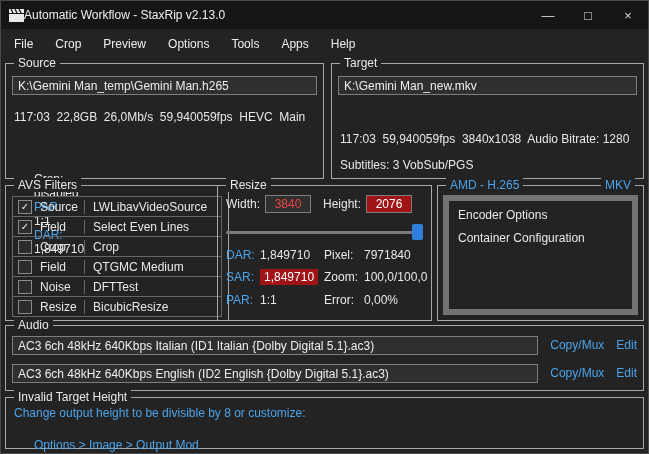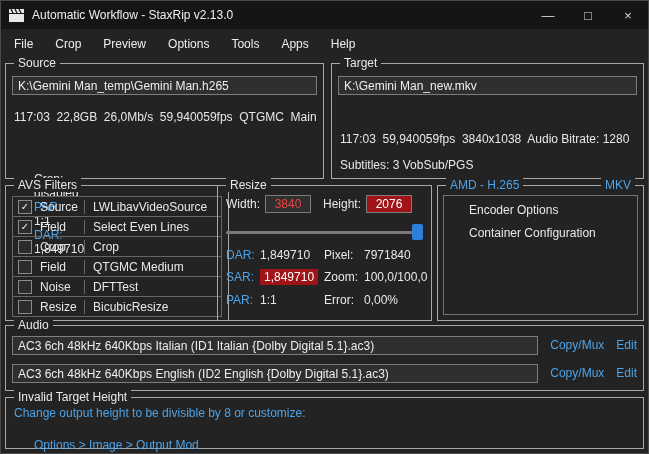--- a/index.html
+++ b/index.html
@@ -5,21 +5,21 @@
   html,body{margin:0;padding:0;background:#111;}
   .window{
     position:relative;width:649px;height:454px;box-sizing:border-box;
     background:#232323;border:1px solid #4a4a4a;overflow:hidden;
     font-family:"Liberation Sans",sans-serif;font-size:12px;color:#e8e8e8;
   }
   
   .titlebar{position:absolute;left:0;top:0;right:0;height:28px;background:#151515;
     display:flex;align-items:center;padding-left:8px;box-sizing:border-box;}
   .app-icon{display:flex;align-items:center;}
-  .titlebar-title{margin-left:8px;color:#f0f0f0;}
+  .titlebar-title{margin-left:0;color:#f0f0f0;}
   .win-controls{margin-left:auto;display:flex;height:100%;}
   .win-btn{width:40px;display:flex;align-items:center;justify-content:center;
     color:#d8d8d8;font-size:13px;cursor:default;}
   
   .menubar{position:absolute;left:0;top:28px;right:0;height:26px;background:#232323;
     display:flex;align-items:flex-end;padding-left:2px;}
   .menu-item{padding:4px 11px;color:#eee;}
   
   .group{position:absolute;border:1px solid #a8a8a8;box-sizing:border-box;}
   .group-title{position:absolute;top:-8px;left:8px;background:#232323;padding:0 4px;
@@ -49,22 +49,22 @@
   .rz-box.red{background:#a01418;color:#fff;}
   .slider{position:absolute;left:6px;right:6px;top:37px;height:18px;}
   .slider-track{position:absolute;left:2px;right:2px;top:8px;height:3px;background:#7a7a7a;border-radius:2px;}
   .slider-handle{position:absolute;right:2px;top:1px;width:11px;height:16px;background:#2d7fd9;border-radius:2px;}
   .rz-info{position:absolute;left:8px;right:4px;display:flex;align-items:center;white-space:nowrap;}
   .rz-l1{width:34px;flex:none;}
   .rz-v1{width:64px;flex:none;}
   .rz-l2{width:40px;flex:none;}
   .rz-v2{flex:1;}
   
-  .enc-inner{position:absolute;left:5px;right:5px;top:9px;bottom:5px;border:1px solid #737373;
-    padding:7px 25px;box-sizing:border-box;}
+  .enc-inner{position:absolute;left:5px;right:5px;top:9px;bottom:5px;border:6px solid #737373;
+    padding:7px 9px;box-sizing:border-box;}
   .enc-item{margin-bottom:9px;white-space:nowrap;}
   
   .audio-row{position:absolute;left:6px;right:6px;height:20px;display:flex;align-items:center;}
   .audio-box{flex:1;height:19px;background:#2f2f2f;border:1px solid #7d7d7d;color:#eee;
     padding:2px 5px;white-space:nowrap;overflow:hidden;box-sizing:border-box;}
   .audio-row .link{margin-left:12px;}
   
   .btn{position:absolute;right:8px;top:9px;height:30px;padding:0 14px;background:#3a3a3a;
     border:1px solid #a0a0a0;color:#eee;display:flex;align-items:center;justify-content:center;}
 </style>
@@ -95,21 +95,21 @@
     <span class="menu-item">Preview</span>
     <span class="menu-item">Options</span>
     <span class="menu-item">Tools</span>
     <span class="menu-item">Apps</span>
     <span class="menu-item">Help</span>
   </div>
 
   <div class="group" style="left:4px;top:62px;width:319px;height:116px;">
     <span class="group-title">Source</span>
     <div class="textbox" style="left:6px;right:6px;top:12px;">K:\Gemini Man_temp\Gemini Man.h265</div>
-    <div class="infoline" style="left:8px;top:46px;">117:03  22,8GB  26,0Mb/s  59,940059fps  QTGMC  Main</div>
+    <div class="infoline" style="left:8px;top:46px;">117:03  22,8GB  26,0Mb/s  59,940059fps  HEVC  Main</div>
     <div class="infoline" style="left:8px;top:94px;">
       <span>Crop:</span><span> </span>
       <span>disabled</span><span>   </span>
       <span class="blue">PAR:</span><span> </span>
       <span>1:1</span><span>   </span>
       <span class="blue">DAR:</span><span> </span>
       <span>1,849710</span>
     </div>
   </div>
 

